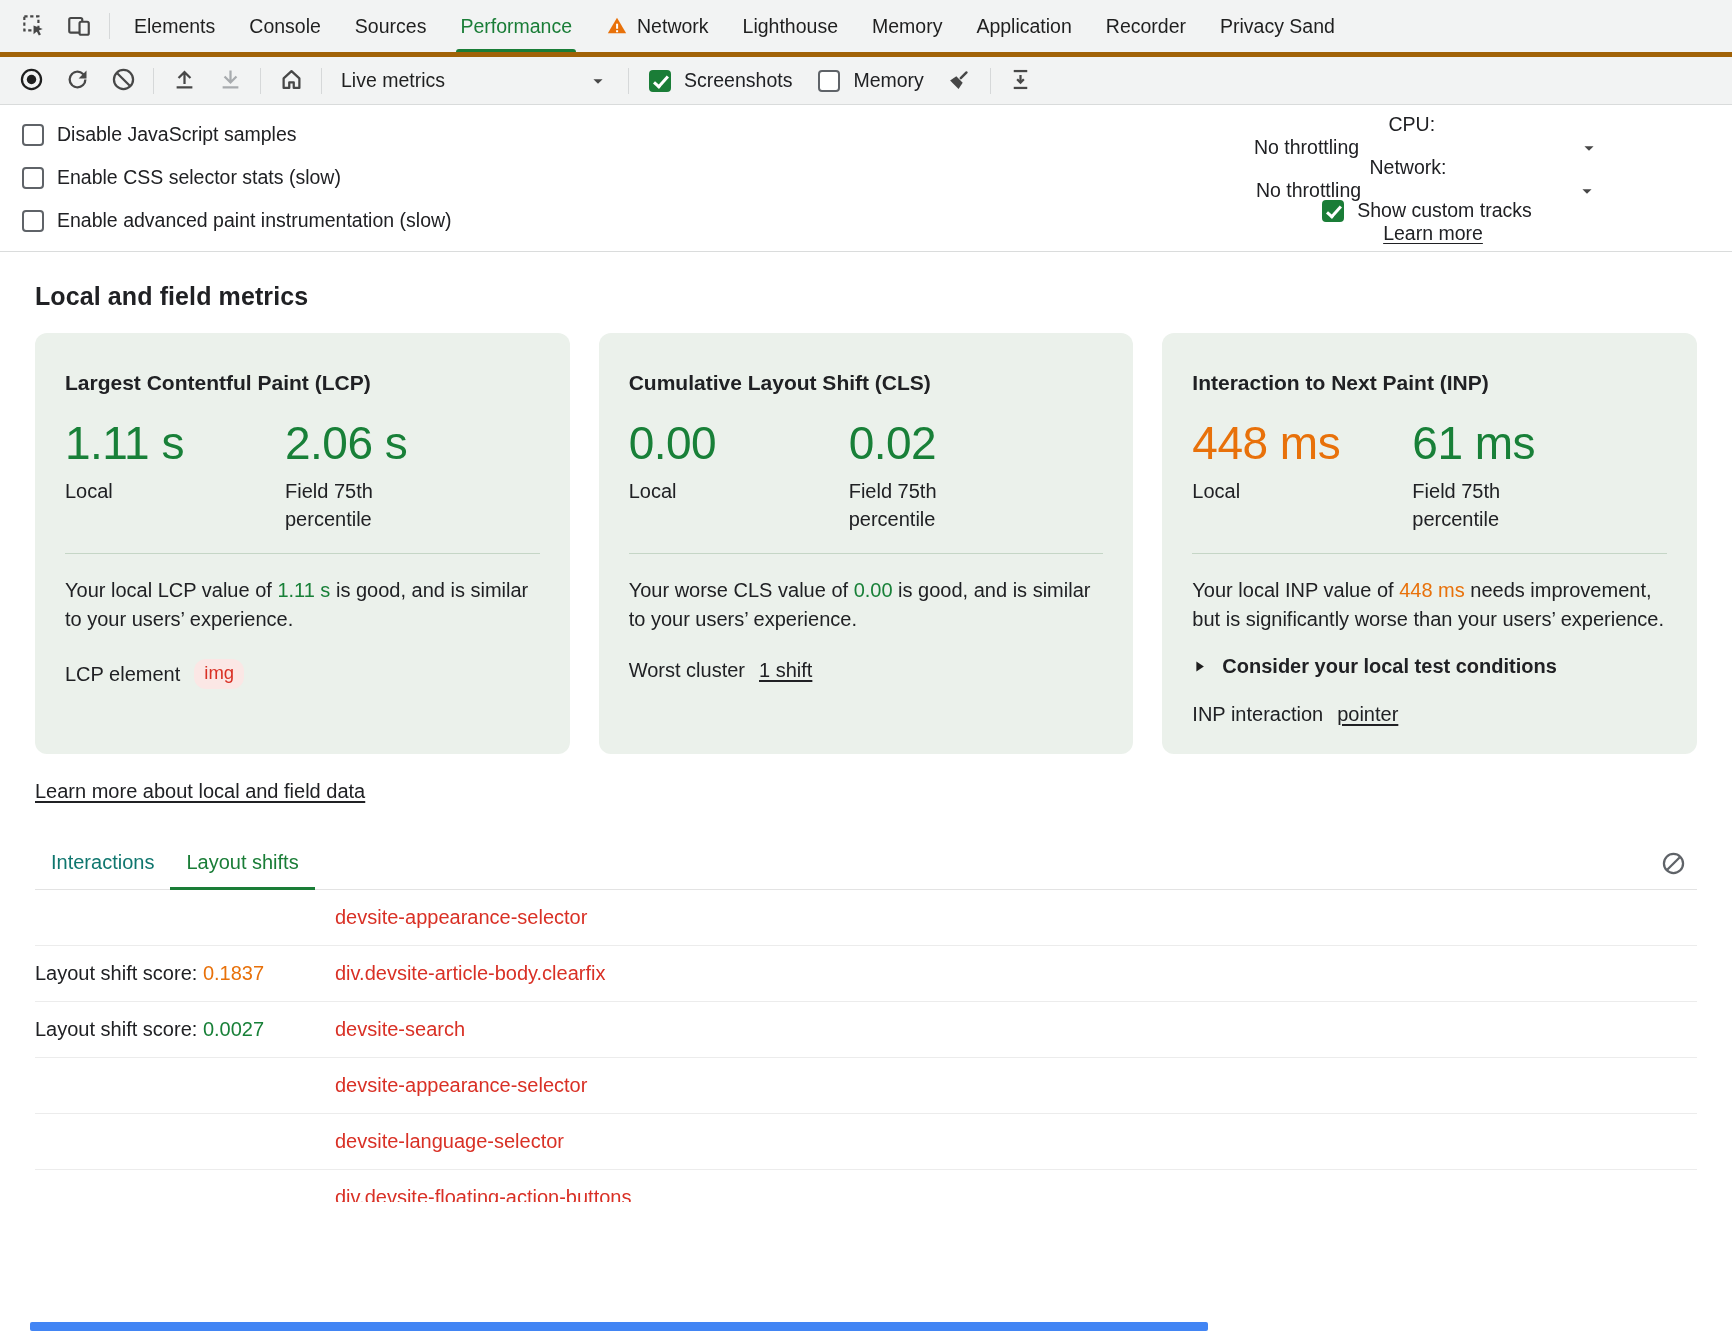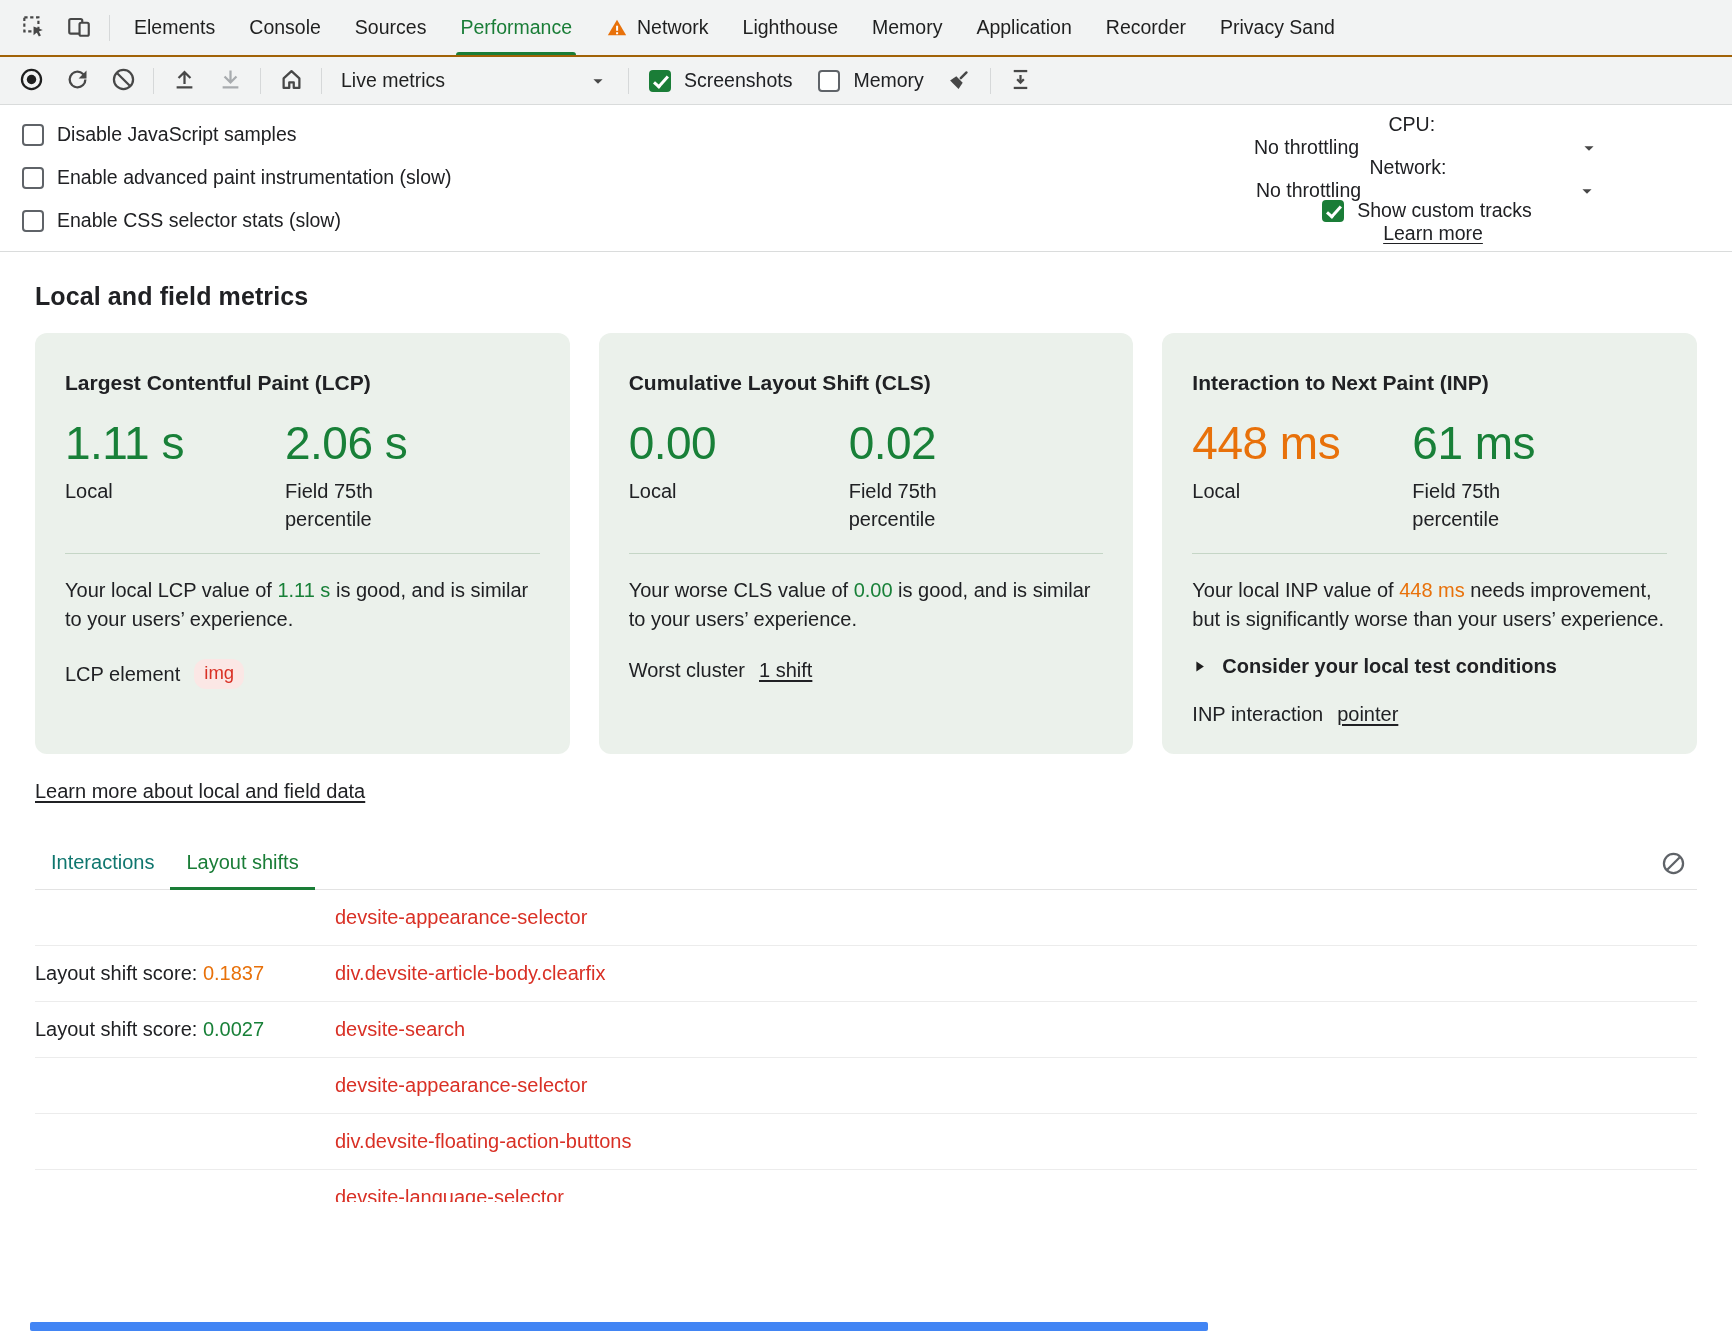--- a/index.html
+++ b/index.html
@@ -6,21 +6,21 @@
   html,body { width:1732px; height:1332px; }
   body {
     font-family:"Liberation Sans", sans-serif;
     color:#202124; background:#fff; overflow:hidden; position:relative;
     font-size:20px;
   }
   button { font-family:inherit; }
 
   
   .tabbar { display:flex; align-items:center; height:57px; background:#f2f3f3;
-            border-bottom:2px solid #a16207; padding-left:10px; }
+            border-bottom:5px solid #a16207; padding-left:10px; }
   .tbtn { width:46px; height:46px; display:flex; align-items:center; justify-content:center;
           background:none; border:none; cursor:pointer; flex:none; }
   .tbtn svg { width:26px; height:26px; }
   .vsep { width:1px; height:26px; background:#d6d8d9; margin:0 7px; flex:none; }
   .tab { display:flex; align-items:center; gap:9px; padding:0 17px; height:100%;
          font-size:19.5px; color:#1f1f1f; position:relative; cursor:pointer; white-space:nowrap; }
   .tab.selected { color:#1a7d37; font-weight:500; }
   .tab.selected::after { content:""; position:absolute; left:13px; right:13px; bottom:0;
          height:3px; background:#1a7d37; border-radius:3px 3px 0 0; }
   .warn-icon svg { width:22px; height:22px; display:block; }
@@ -259,25 +259,25 @@
   </div>
 
   <div class="settings">
     <div class="settings-left">
       <label class="check-item">
         <span class="cb"></span>
         <span>Disable JavaScript samples</span>
       </label>
       <label class="check-item">
         <span class="cb"></span>
-        <span>Enable advanced paint instrumentation (slow)</span>
+        <span>Enable CSS selector stats (slow)</span>
       </label>
       <label class="check-item">
         <span class="cb"></span>
-        <span>Enable CSS selector stats (slow)</span>
+        <span>Enable advanced paint instrumentation (slow)</span>
       </label>
     </div>
     <div class="settings-right">
       <div class="throttle-row">
         <span class="throttle-label cpu-label">CPU:</span>
         <div class="throttle-select cpu-select">
           <span>No throttling</span>
           <span class="caret">
             <svg viewBox="0 0 24 24">
                 <path d="M7 10l5 5 5-5z" fill="#474747"></path>
@@ -409,23 +409,23 @@
       <div class="log-row">
         <div class="log-score"><span>Layout shift score: </span><span class="good">0.0027</span></div>
         <a class="node-link">devsite-search</a>
       </div>
       <div class="log-row">
         <div class="log-score"><span></span><span></span></div>
         <a class="node-link">devsite-appearance-selector</a>
       </div>
       <div class="log-row">
         <div class="log-score"><span></span><span></span></div>
+        <a class="node-link">devsite-language-selector</a>
+      </div>
+      <div class="log-row">
+        <div class="log-score"><span></span><span></span></div>
         <a class="node-link">div.devsite-floating-action-buttons</a>
-      </div>
-      <div class="log-row">
-        <div class="log-score"><span></span><span></span></div>
-        <a class="node-link">devsite-language-selector</a>
       </div>
     </div>
   </main>
 
   <div class="bottom-bar"></div>
 </div>
 
 </body></html>

